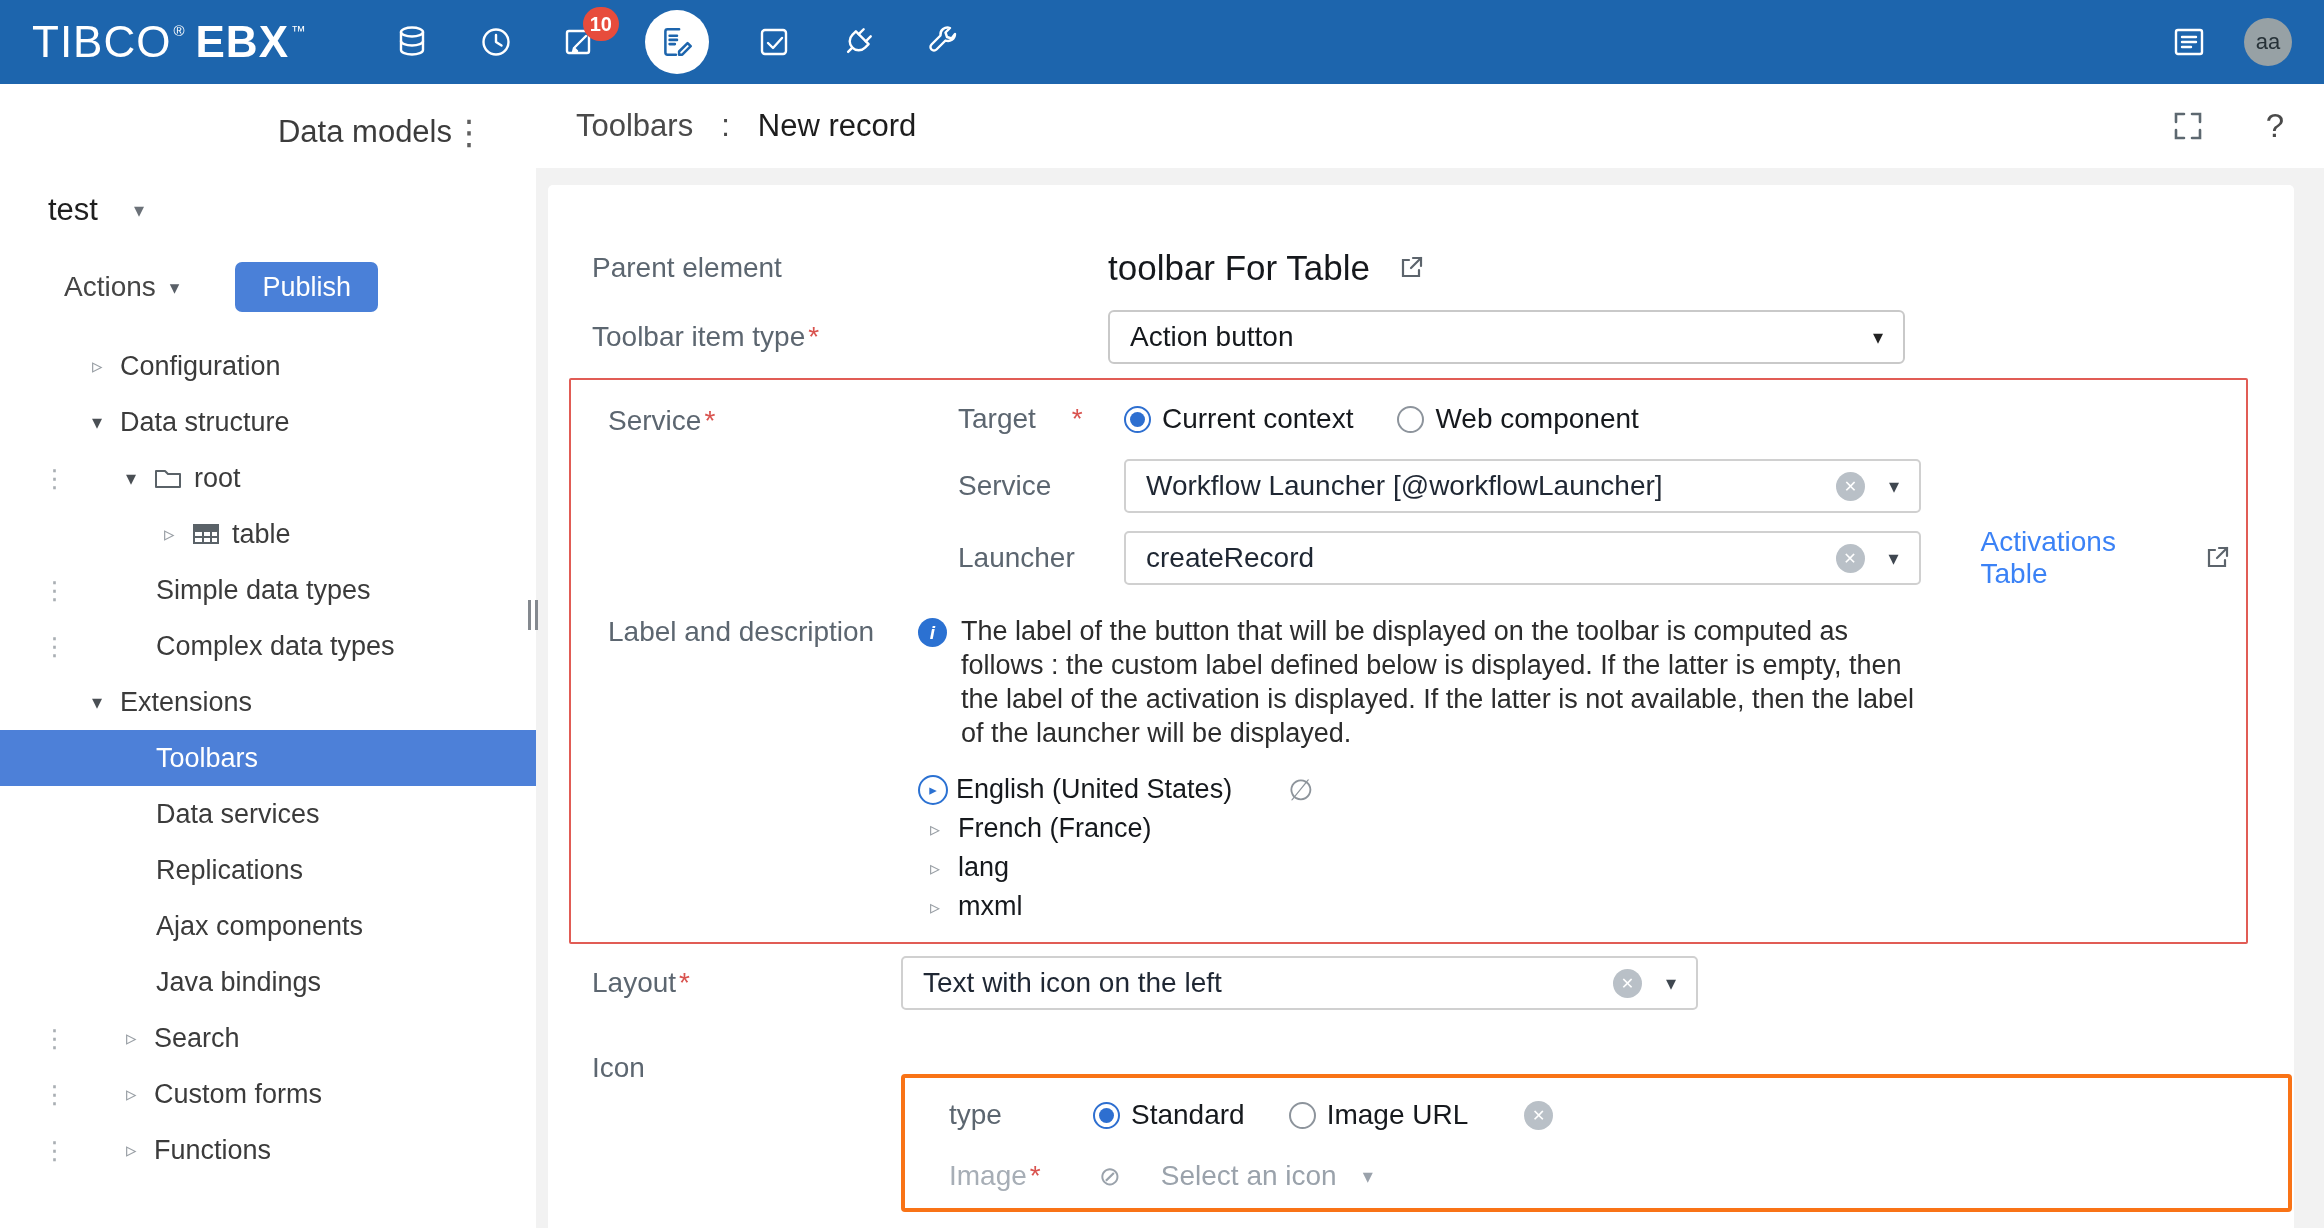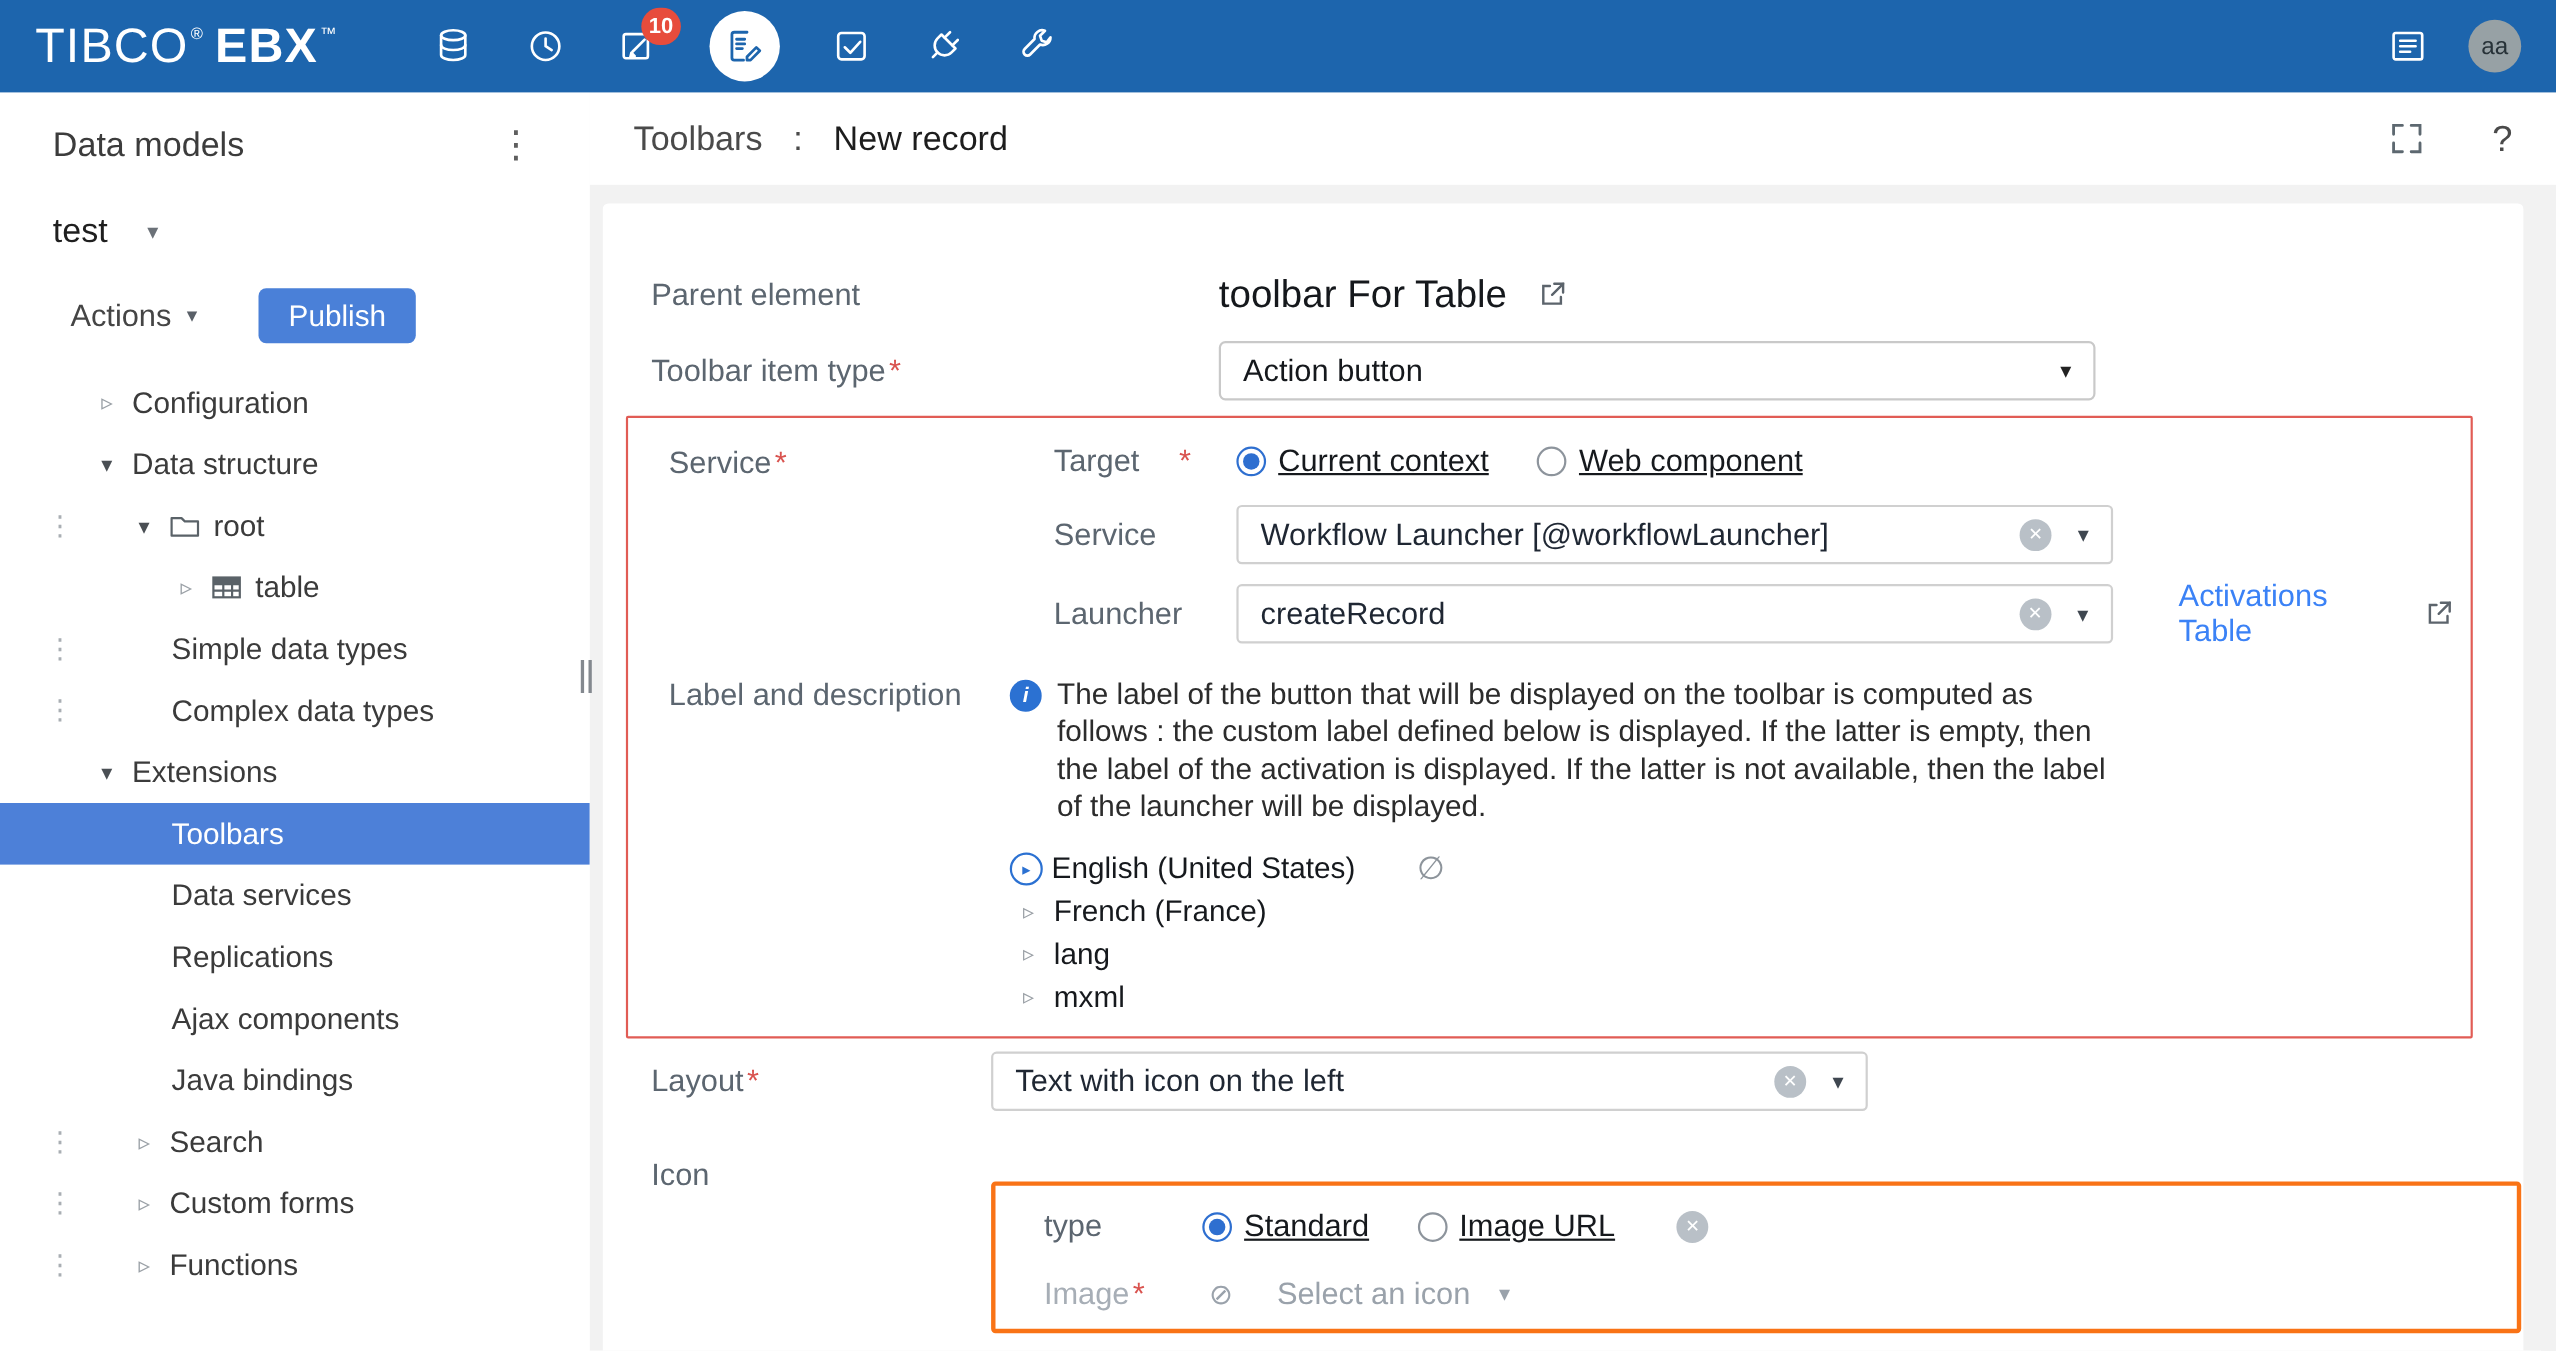--- a/index.html
+++ b/index.html
@@ -16,21 +16,21 @@
   .tb-icons { display:flex; align-items:center; gap:46px; margin-left:86px; }
   .tb-iconwrap { position:relative; width:38px; height:38px; display:flex; align-items:center; justify-content:center; color:#fff; cursor:pointer; }
   .tb-iconwrap svg { stroke:currentColor; fill:none; stroke-width:2.4; stroke-linecap:round; stroke-linejoin:round; }
   .tb-iconwrap.active { width:64px; height:64px; background:#fff; border-radius:50%; color:#1d65ad; }
   .badge { position:absolute; top:-16px; right:-20px; min-width:34px; height:34px; border-radius:17px; background:#e74c3c; color:#fff; font-size:20px; font-weight:bold; display:flex; align-items:center; justify-content:center; padding:0 7px; }
   .tb-right { margin-left:auto; display:flex; align-items:center; gap:36px; }
   .avatar { width:48px; height:48px; border-radius:50%; background:#97a1a5; color:#273238; font-size:22px; display:flex; align-items:center; justify-content:center; cursor:pointer; }
 
   
   .sidebar { position:absolute; top:84px; left:0; width:536px; bottom:0; background:#fff; z-index:10; }
-  .sidebar-header { display:flex; align-items:center; justify-content:space-between; padding:30px 50px 0 48px; }
+  .sidebar-header { display:flex; align-items:center; justify-content:flex-end; padding:30px 50px 0 48px; }
   .sidebar-title { font-size:31px; color:#3c3c3c; }
   .kebab { font-size:34px; color:#5f5f5f; cursor:pointer; line-height:1; }
   .model-select { padding:42px 0 0 48px; font-size:31px; color:#1f1f1f; display:flex; align-items:center; cursor:pointer; }
   .model-caret { font-size:20px; color:#6b7178; margin-left:36px; }
   .actions-row { display:flex; align-items:center; padding:34px 0 0 64px; gap:56px; }
   .actions-label { font-size:28px; color:#454545; display:flex; align-items:center; gap:14px; cursor:pointer; }
   .actions-caret { font-size:19px; color:#5a6artifact068; color:#5a6068; }
   .publish-btn { background:#4a80d8; color:#fff; font-size:27px; height:50px; padding:0 27px; border-radius:7px; display:flex; align-items:center; border:none; cursor:pointer; }
   .tree { margin-top:26px; }
   .tree-row { position:relative; height:56px; display:flex; align-items:center; font-size:27px; color:#3b3b3b; cursor:pointer; white-space:nowrap; }
@@ -73,21 +73,21 @@
   .select-caret { color:#222; font-size:20px; }
 
   .combo { width:797px; height:54px; border:2px solid #d0d0d0; border-radius:5px; display:flex; align-items:center; padding:0 10px 0 20px; font-size:28px; color:#1f2733; background:#fff; cursor:pointer; }
   .combo-text { flex:1; white-space:nowrap; overflow:hidden; }
   .clear-icon { width:29px; height:29px; border-radius:50%; background:#b9c0c7; color:#fff; font-size:16px; display:flex; align-items:center; justify-content:center; margin-right:24px; flex-shrink:0; cursor:pointer; }
   .combo-caret { color:#3f4750; font-size:20px; margin-right:10px; cursor:pointer; }
 
   .radio { width:27px; height:27px; border-radius:50%; border:2px solid #8d949c; background:#fff; flex-shrink:0; position:relative; display:inline-block; cursor:pointer; }
   .radio.sel { border-color:#2e6fd0; }
   .radio.sel::after { content:""; position:absolute; inset:4px; border-radius:50%; background:#2e6fd0; }
-  .radio-lab { font-size:28px; color:#16191d; margin-left:11px; cursor:pointer;text-decoration:underline; }
+  .radio-lab { font-size:28px; color:#16191d; margin-left:11px; cursor:pointer; }
 
   .red-box { margin:14px 2px 12px -23px; border:2px solid #e15c55; border-radius:2px; padding:12px 16px 16px; }
   .group-row { display:flex; align-items:flex-start; }
   .group-label { width:331px; flex-shrink:0; padding-left:21px; font-size:28px; color:#5c6670; white-space:nowrap; }
   .gl-pad { padding-top:13px; }
   .group-content { flex:1; }
   .sub-row { display:flex; align-items:center; margin-bottom:13px; padding-left:40px; }
   .sub-label { width:166px; flex-shrink:0; font-size:28px; color:#5c6670; display:flex; }
   .req-target { margin-left:36px; color:#d9534f; }
   .radio-group { display:flex; align-items:center; }

